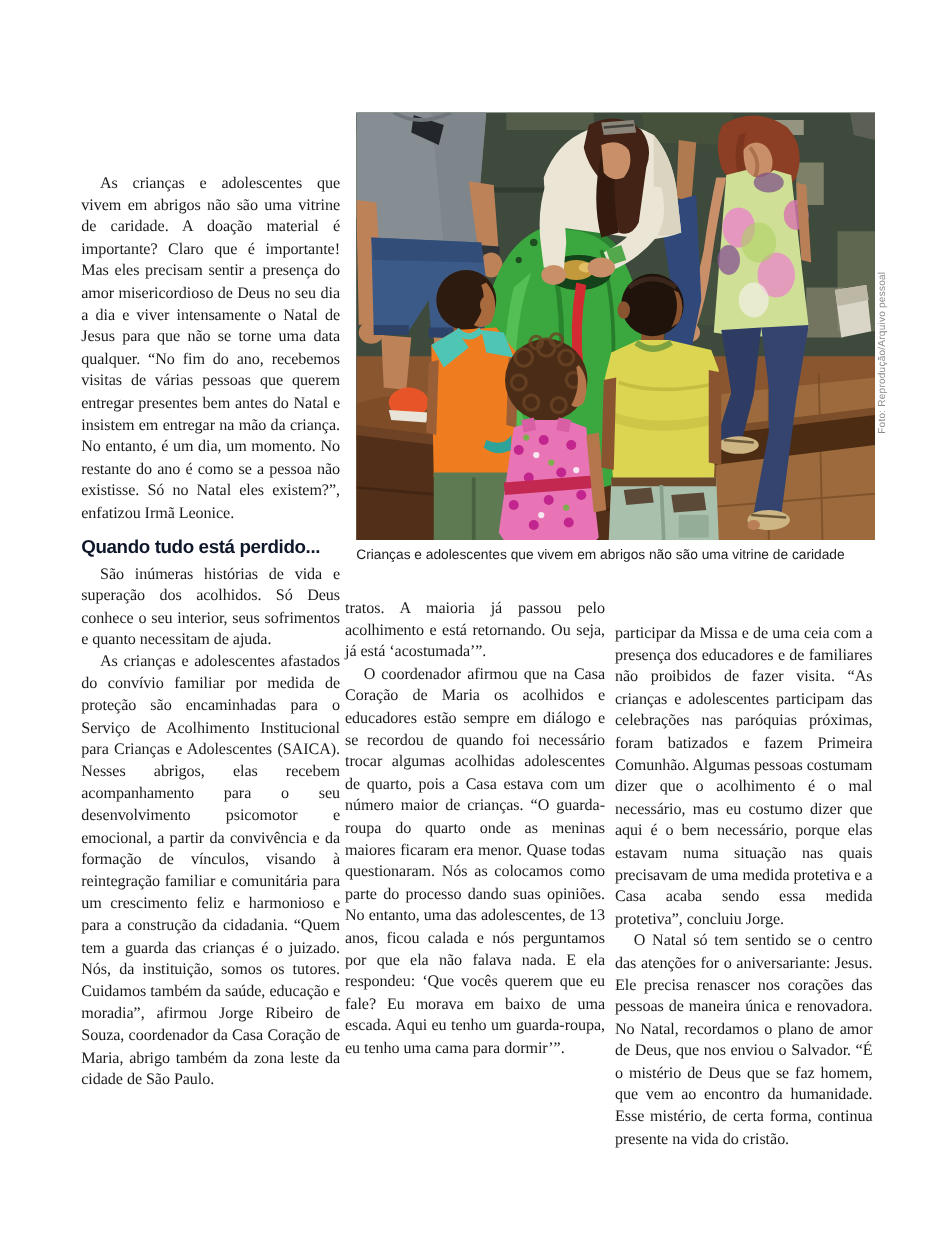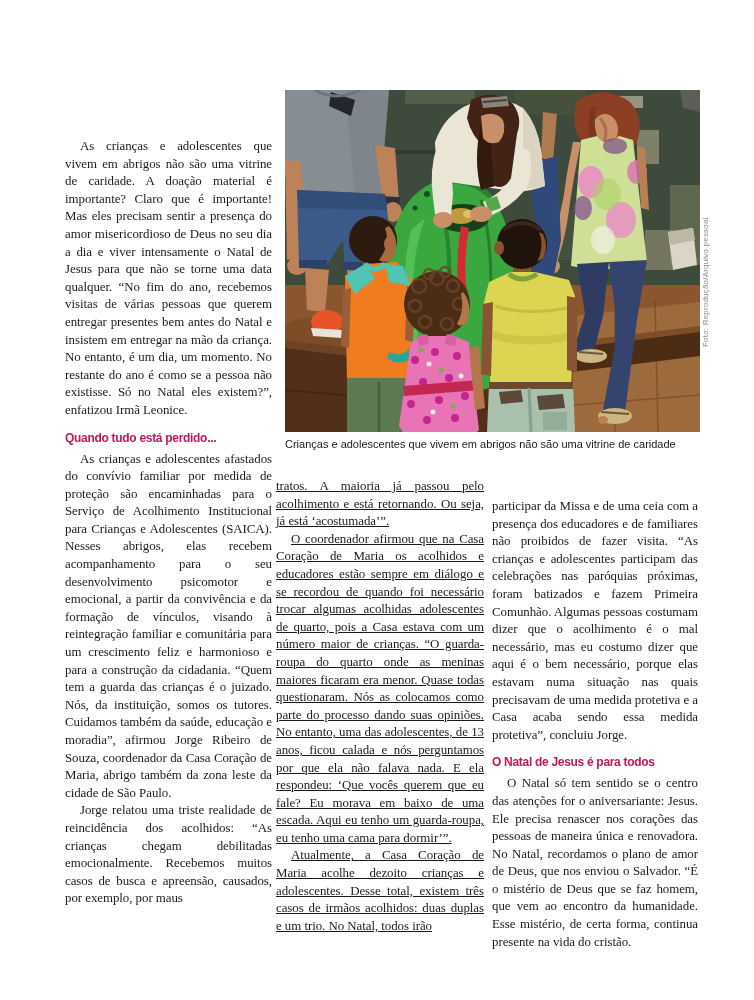--- a/index.html
+++ b/index.html
@@ -4,24 +4,24 @@
 <style>
   html,body{margin:0;padding:0;background:#ffffff;}
   body{width:754px;height:1000px;position:relative;overflow:hidden;
        font-family:"Liberation Serif","DejaVu Serif",serif;color:#1b1b1b;}
   .abs{position:absolute;}
   .col{position:absolute;text-align:justify;font-size:12.9px;line-height:17.6px;
        letter-spacing:-0.05px;hyphens:auto;-webkit-hyphens:auto;}
   .col p{margin:0;text-indent:15px;}
   .col p.cont{text-indent:0;}
   .col h2{font-family:"Liberation Sans","DejaVu Sans",sans-serif;
-          font-size:12px;line-height:18px;margin:9px 0 4px 0;color:#be185d;
+          font-size:15px;line-height:18px;margin:9px 0 4px 0;color:#0f172a;
           letter-spacing:-0.3px;}
   .col-left{left:65px;top:94px;width:207px;margin-top:44px;}
-  .col-mid{left:276px;top:478px;width:208px;text-decoration:underline;}
+  .col-mid{left:276px;top:478px;width:208px;}
   .col-right{left:492px;top:498px;width:206px;}
   .photo-wrap{left:285px;top:90px;width:415px;height:342px;overflow:hidden;background:#3e4a3c;}
   .photo-wrap svg{display:block;}
   .caption{left:285px;top:438px;width:415px;text-align:left;
            font-family:"Liberation Sans","DejaVu Sans",sans-serif;
            font-size:11px;color:#1a1a1a;}
   .credit{left:701px;top:347px;width:160px;transform:rotate(-90deg);
           transform-origin:0 0;font-family:"Liberation Sans","DejaVu Sans",sans-serif;
           font-size:8px;color:#8a8a8a;letter-spacing:0.2px;}
 </style>
@@ -236,27 +236,25 @@
   </svg>
 </div>
 
 <div class="abs caption">Crianças e adolescentes que vivem em abrigos não são uma vitrine de caridade</div>
 
 <div class="abs credit">Foto: Reprodução/Arquivo pessoal</div>
 
 <div class="col col-left">
   <p>As crianças e adolescentes que vivem em abrigos não são uma vitrine de caridade. A doação material é importante? Claro que é importante! Mas eles precisam sentir a presença do amor misericordioso de Deus no seu dia a dia e viver intensamente o Natal de Jesus para que não se torne uma data qualquer. “No fim do ano, recebemos visitas de várias pessoas que querem entregar presentes bem antes do Natal e insistem em entregar na mão da criança. No entanto, é um dia, um momento. No restante do ano é como se a pessoa não existisse. Só no Natal eles existem?”, enfatizou Irmã Leonice.</p>
   <h2>Quando tudo está perdido...</h2>
+  <p>São inúmeras histórias de vida e superação dos acolhidos. Só Deus conhece o seu interior, seus sofrimentos e quanto necessitam de ajuda.</p>
   <p>As crianças e adolescentes afastados do convívio familiar por medida de proteção são encaminhadas para o Serviço de Acolhimento Institucional para Crianças e Adolescentes (SAICA). Nesses abrigos, elas recebem acompanhamento para o seu desenvolvimento psicomotor e emocional, a partir da convivência e da formação de vínculos, visando à reintegração familiar e comunitária para um crescimento feliz e harmonioso e para a construção da cidadania. “Quem tem a guarda das crianças é o juizado. Nós, da instituição, somos os tutores. Cuidamos também da saúde, educação e moradia”, afirmou Jorge Ribeiro de Souza, coordenador da Casa Coração de Maria, abrigo também da zona leste da cidade de São Paulo.</p>
-  <p>Jorge relatou uma triste realidade de reincidência dos acolhidos: “As crianças chegam debilitadas emocionalmente. Recebemos muitos casos de busca e apreensão, causados, por exemplo, por maus</p>
 </div>
 
 <div class="col col-mid">
   <p class="cont">tratos. A maioria já passou pelo acolhimento e está retornando. Ou seja, já está ‘acostumada’”.</p>
   <p>O coordenador afirmou que na Casa Coração de Maria os acolhidos e educadores estão sempre em diálogo e se recordou de quando foi necessário trocar algumas acolhidas adolescentes de quarto, pois a Casa estava com um número maior de crianças. “O guarda-roupa do quarto onde as meninas maiores ficaram era menor. Quase todas questionaram. Nós as colocamos como parte do processo dando suas opiniões. No entanto, uma das adolescentes, de 13 anos, ficou calada e nós perguntamos por que ela não falava nada. E ela respondeu: ‘Que vocês querem que eu fale? Eu morava em baixo de uma escada. Aqui eu tenho um guarda-roupa, eu tenho uma cama para dormir’”.</p>
-  <p>Atualmente, a Casa Coração de Maria acolhe dezoito crianças e adolescentes. Desse total, existem três casos de irmãos acolhidos: duas duplas e um trio. No Natal, todos irão</p>
 </div>
 
 <div class="col col-right">
   <p class="cont">participar da Missa e de uma ceia com a presença dos educadores e de familiares não proibidos de fazer visita. “As crianças e adolescentes participam das celebrações nas paróquias próximas, foram batizados e fazem Primeira Comunhão. Algumas pessoas costumam dizer que o acolhimento é o mal necessário, mas eu costumo dizer que aqui é o bem necessário, porque elas estavam numa situação nas quais precisavam de uma medida protetiva e a Casa acaba sendo essa medida protetiva”, concluiu Jorge.</p>
-  <h2>O Natal de Jesus é para todos</h2>
   <p>O Natal só tem sentido se o centro das atenções for o aniversariante: Jesus. Ele precisa renascer nos corações das pessoas de maneira única e renovadora. No Natal, recordamos o plano de amor de Deus, que nos enviou o Salvador. “É o mistério de Deus que se faz homem, que vem ao encontro da humanidade. Esse mistério, de certa forma, continua presente na vida do cristão.</p>
 </div>
 
 </body></html>

